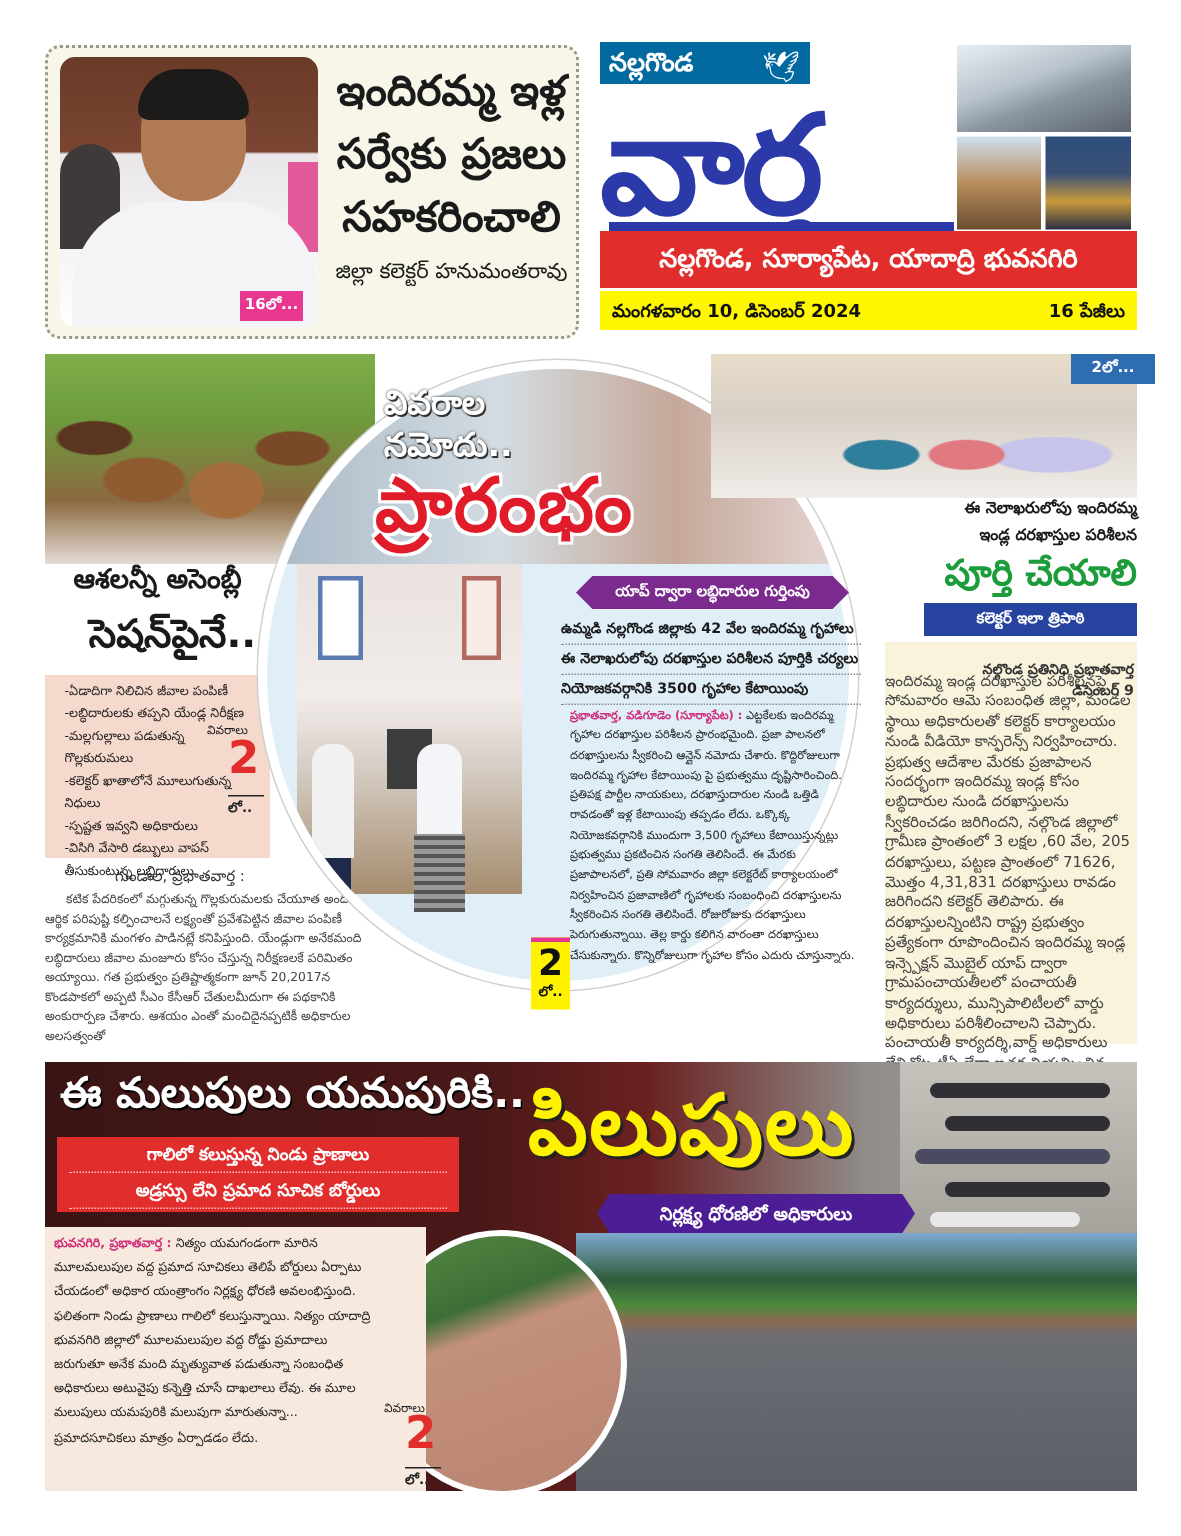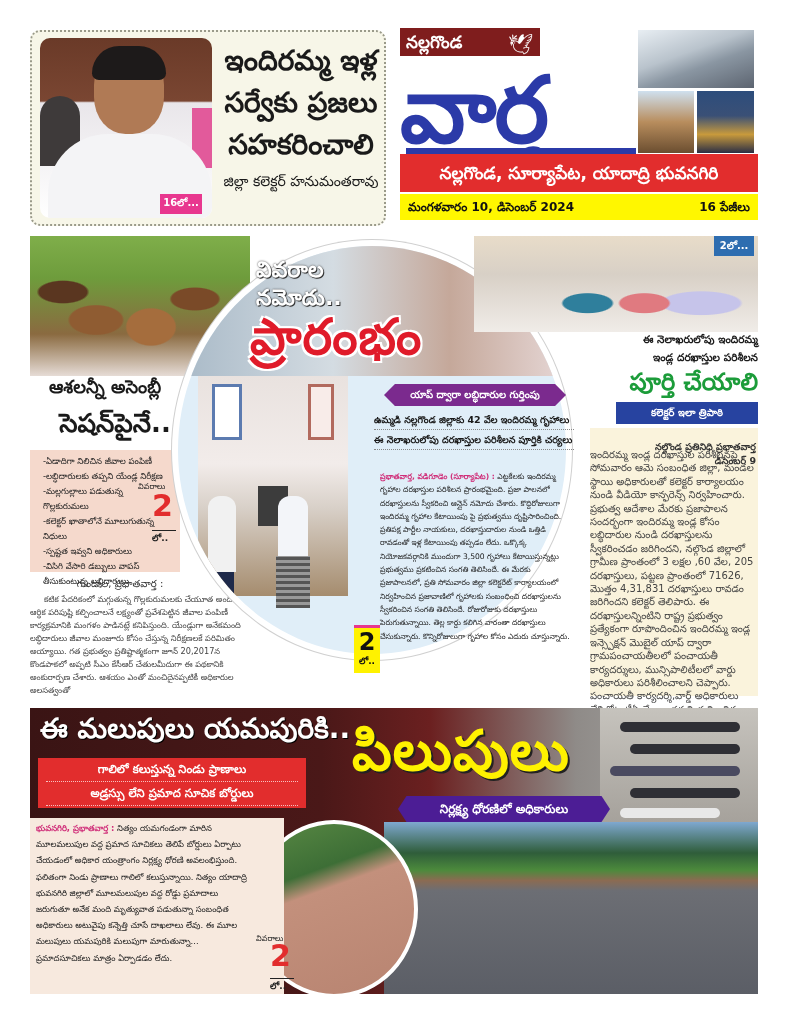--- a/index.html
+++ b/index.html
@@ -15,21 +15,21 @@
   #promo-photo .shirt { position:absolute; left:8px; top:96px; width:164px; height:90px; border-radius:60px 60px 0 0; background:#f4f4f6; }
   #promo-photo .person2 { position:absolute; left:0; top:58px; width:40px; height:70px; border-radius:20px 20px 0 0; background:#3e3a3a; }
   #promo-photo .sari { position:absolute; right:0; top:70px; width:20px; height:60px; background:#e25a9b; }
   #promo-badge { left: 128px; top: 162px; width: 42px; height: 20px; background: #e8378f; color:#fff; font-size: 10px; font-weight: bold; display:flex; align-items:center; justify-content:center; }
   #promo-text { left: 188px; top: 8px; width: 162px; text-align: center; }
   #promo-head { font-size: 28px; font-weight: bold; line-height: 1.5; color:#1a1a1a; }
   #promo-sub { font-size: 14px; line-height: 1.6; color:#1a1a1a; margin-top: 4px; }
 
   
   #masthead { left: 400px; top: 28px; width: 358px; height: 200px; }
-  #mast-city { left: 0; top: 0; width: 140px; height: 28px; background:#7f1d1d; color:#fff; font-size: 17px; font-weight:bold; padding-left:6px; line-height: 28px; }
+  #mast-city { left: 0; top: 0; width: 140px; height: 28px; background:#0369a1; color:#fff; font-size: 17px; font-weight:bold; padding-left:6px; line-height: 28px; }
   #mast-bird { left: 108px; top: 4px; font-size: 20px; color:#fff; }
   #mast-logo { left: 0; top: 28px; width: 238px; height: 110px; color:#2b3aa8; font-size: 92px; font-weight: 900; line-height: 110px; letter-spacing: -2px; }
   #mast-underline { left: 6px; top: 120px; width: 230px; height: 6px; background:#2b3aa8; }
   #mast-img1 { left: 238px; top: 2px; width: 116px; height: 58px; background: linear-gradient(160deg,#e8eef3 0%,#b9c3cc 40%,#8a96a2 60%,#5c6470 100%); }
   #mast-img2 { left: 238px; top: 63px; width: 56px; height: 62px; background: linear-gradient(180deg,#cfe0ef 0%,#b88d5d 50%,#6b4e30 100%); }
   #mast-img3 { left: 297px; top: 63px; width: 57px; height: 62px; background: linear-gradient(180deg,#2d4d7c 0%,#3a5076 40%,#c89a3c 70%,#2a2e45 100%); }
   #mast-regions { left: 0; top: 126px; width: 358px; height: 38px; background:#e22d2d; color:#fff; font-size: 17px; font-weight:bold; text-align:center; line-height: 38px; }
   #mast-dateline { left: 0; top: 166px; width: 358px; height: 26px; background:#fff700; color:#111; font-size: 12px; font-weight:bold; line-height:26px; padding: 0 8px; display:flex; justify-content:space-between; }
 
   
@@ -72,21 +72,21 @@
   #circle-more { left: 354px; top: 625px; width: 26px; height: 48px; background:#fff200; border-top: 3px solid #e8378f; text-align:center; }
   #circle-more .big { font-size: 24px; font-weight: 900; line-height: 28px; color:#111; }
   #circle-more .lo { font-size: 9px; font-weight:bold; color:#111; }
 
   
   #right-photo { left: 474px; top: 236px; width: 284px; height: 96px; background:
      radial-gradient(ellipse at 40% 70%, #2f7f9c 0%, #2f7f9c 10%, transparent 11%),
      radial-gradient(ellipse at 60% 70%, #e07a80 0%, #e07a80 10%, transparent 11%),
      radial-gradient(ellipse at 80% 70%, #c6c4ea 0%, #c6c4ea 12%, transparent 13%),
      linear-gradient(180deg,#e8dcc9 0%,#d8d0c6 40%,#f0ece8 100%); }
-  #right-badge { left: 714px; top: 236px; width: 40px; height: 20px; background:#2e6db0; color:#fff; font-size: 10px; font-weight:bold; text-align:center; line-height: 20px; }
+  #right-badge { left: 714px; top: 236px; width: 56px; height: 20px; background:#2e6db0; color:#fff; font-size: 10px; font-weight:bold; text-align:center; line-height: 20px; }
   #right-kicker { left: 600px; top: 330px; width: 158px; text-align:right; font-size: 10.5px; font-weight:bold; color:#1a1a1a; line-height: 18px; }
   #right-head { left: 606px; top: 368px; width: 152px; text-align:right; font-size: 24px; font-weight:900; color:#1c9c3a; }
   #right-byline { left: 616px; top: 402px; width: 142px; height: 22px; background:#2743a0; color:#fff; font-size: 10px; font-weight:bold; text-align:center; line-height: 22px; }
   #right-body-wrap { left: 590px; top: 428px; width: 168px; height: 268px; background:#faf3dc; }
   #right-dateline { left: 590px; top: 440px; width: 166px; text-align:right; font-size: 9.5px; font-weight:bold; color:#333; line-height: 14px; }
   #right-body { left: 590px; top: 448px; width: 166px; text-align:left; font-size: 10px; line-height: 13.4px; color:#444; }
 
   
   #bottom { left: 30px; top: 708px; width: 728px; height: 286px; background: linear-gradient(90deg,#3a1414 0%,#4a1818 40%,#6b2020 55%,#8f8b88 75%,#b0b0ae 100%); }
   #bottom-victims { left: 600px; top: 708px; width: 158px; height: 120px; background: linear-gradient(180deg,#c6c3bd 0%,#a4a09a 100%); }
@@ -169,20 +169,21 @@
       <div class="p2"></div>
       <div class="p2b"></div>
   </div>
 </div>
 <div id="circle-kicker" class="abs">వివరాల నమోదు..</div>
 <div id="circle-title" class="abs">ప్రారంభం</div>
 <div id="circle-ribbon" class="abs">యాప్ ద్వారా లబ్ధిదారుల గుర్తింపు</div>
 <div id="circle-points" class="abs">
   <div>ఉమ్మడి నల్లగొండ జిల్లాకు 42 వేల ఇందిరమ్మ గృహాలు</div>
   <div>ఈ నెలాఖరులోపు దరఖాస్తుల పరిశీలన పూర్తికి చర్యలు</div>
+  <div>నియోజకవర్గానికి 3500 గృహాల కేటాయింపు</div>
 </div>
 <div id="circle-body" class="abs">
   <span class="lead">ప్రభాతవార్త, వడిగూడెం (సూర్యాపేట) :</span>
   <span>ఎట్టకేలకు ఇందిరమ్మ గృహాల దరఖాస్తుల పరిశీలన ప్రారంభమైంది. ప్రజా పాలనలో దరఖాస్తులను స్వీకరించి ఆన్లైన్ నమోదు చేశారు. కొద్దిరోజులుగా ఇందిరమ్మ గృహాల కేటాయింపు పై ప్రభుత్వము దృష్టిసారించింది. ప్రతిపక్ష పార్టీల నాయకులు, దరఖాస్తుదారుల నుండి ఒత్తిడి రావడంతో ఇళ్ల కేటాయింపు తప్పడం లేదు. ఒక్కొక్క నియోజకవర్గానికి ముందుగా 3,500 గృహాలు కేటాయిస్తున్నట్లు ప్రభుత్వము ప్రకటించిన సంగతి తెలిసిందే. ఈ మేరకు ప్రజాపాలనలో, ప్రతి సోమవారం జిల్లా కలెక్టరేట్ కార్యాలయంలో నిర్వహించిన ప్రజావాణిలో గృహాలకు సంబంధించి దరఖాస్తులను స్వీకరించిన సంగతి తెలిసిందే. రోజురోజుకు దరఖాస్తులు పెరుగుతున్నాయి. తెల్ల కార్డు కలిగిన వారంతా దరఖాస్తులు చేసుకున్నారు. కొన్నిరోజులుగా గృహాల కోసం ఎదురు చూస్తున్నారు.</span>
 </div>
 <div id="circle-more" class="abs">
   <div class="big">2</div>
   <div class="lo">లో..</div>
 </div>
 

